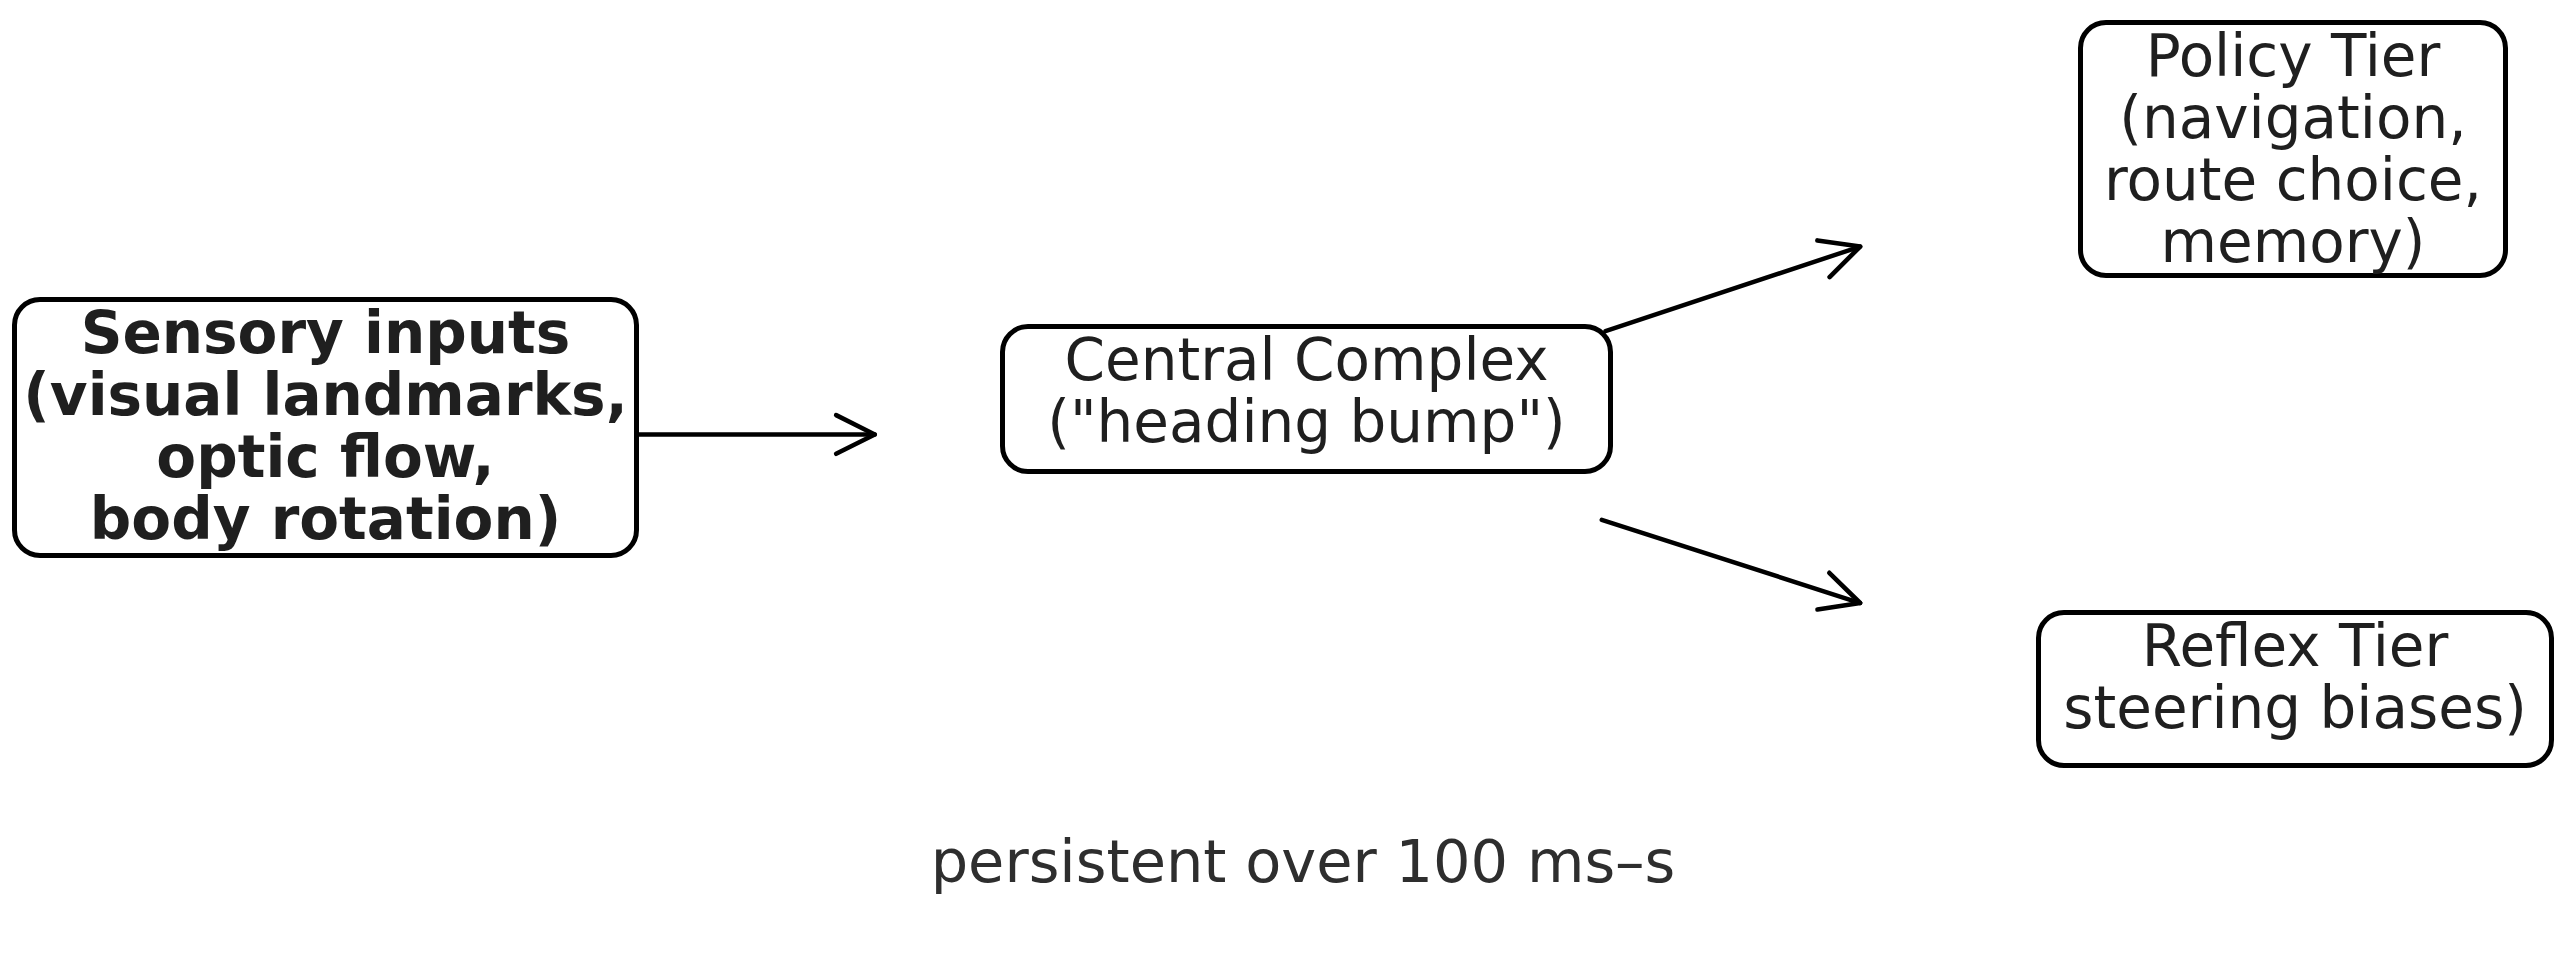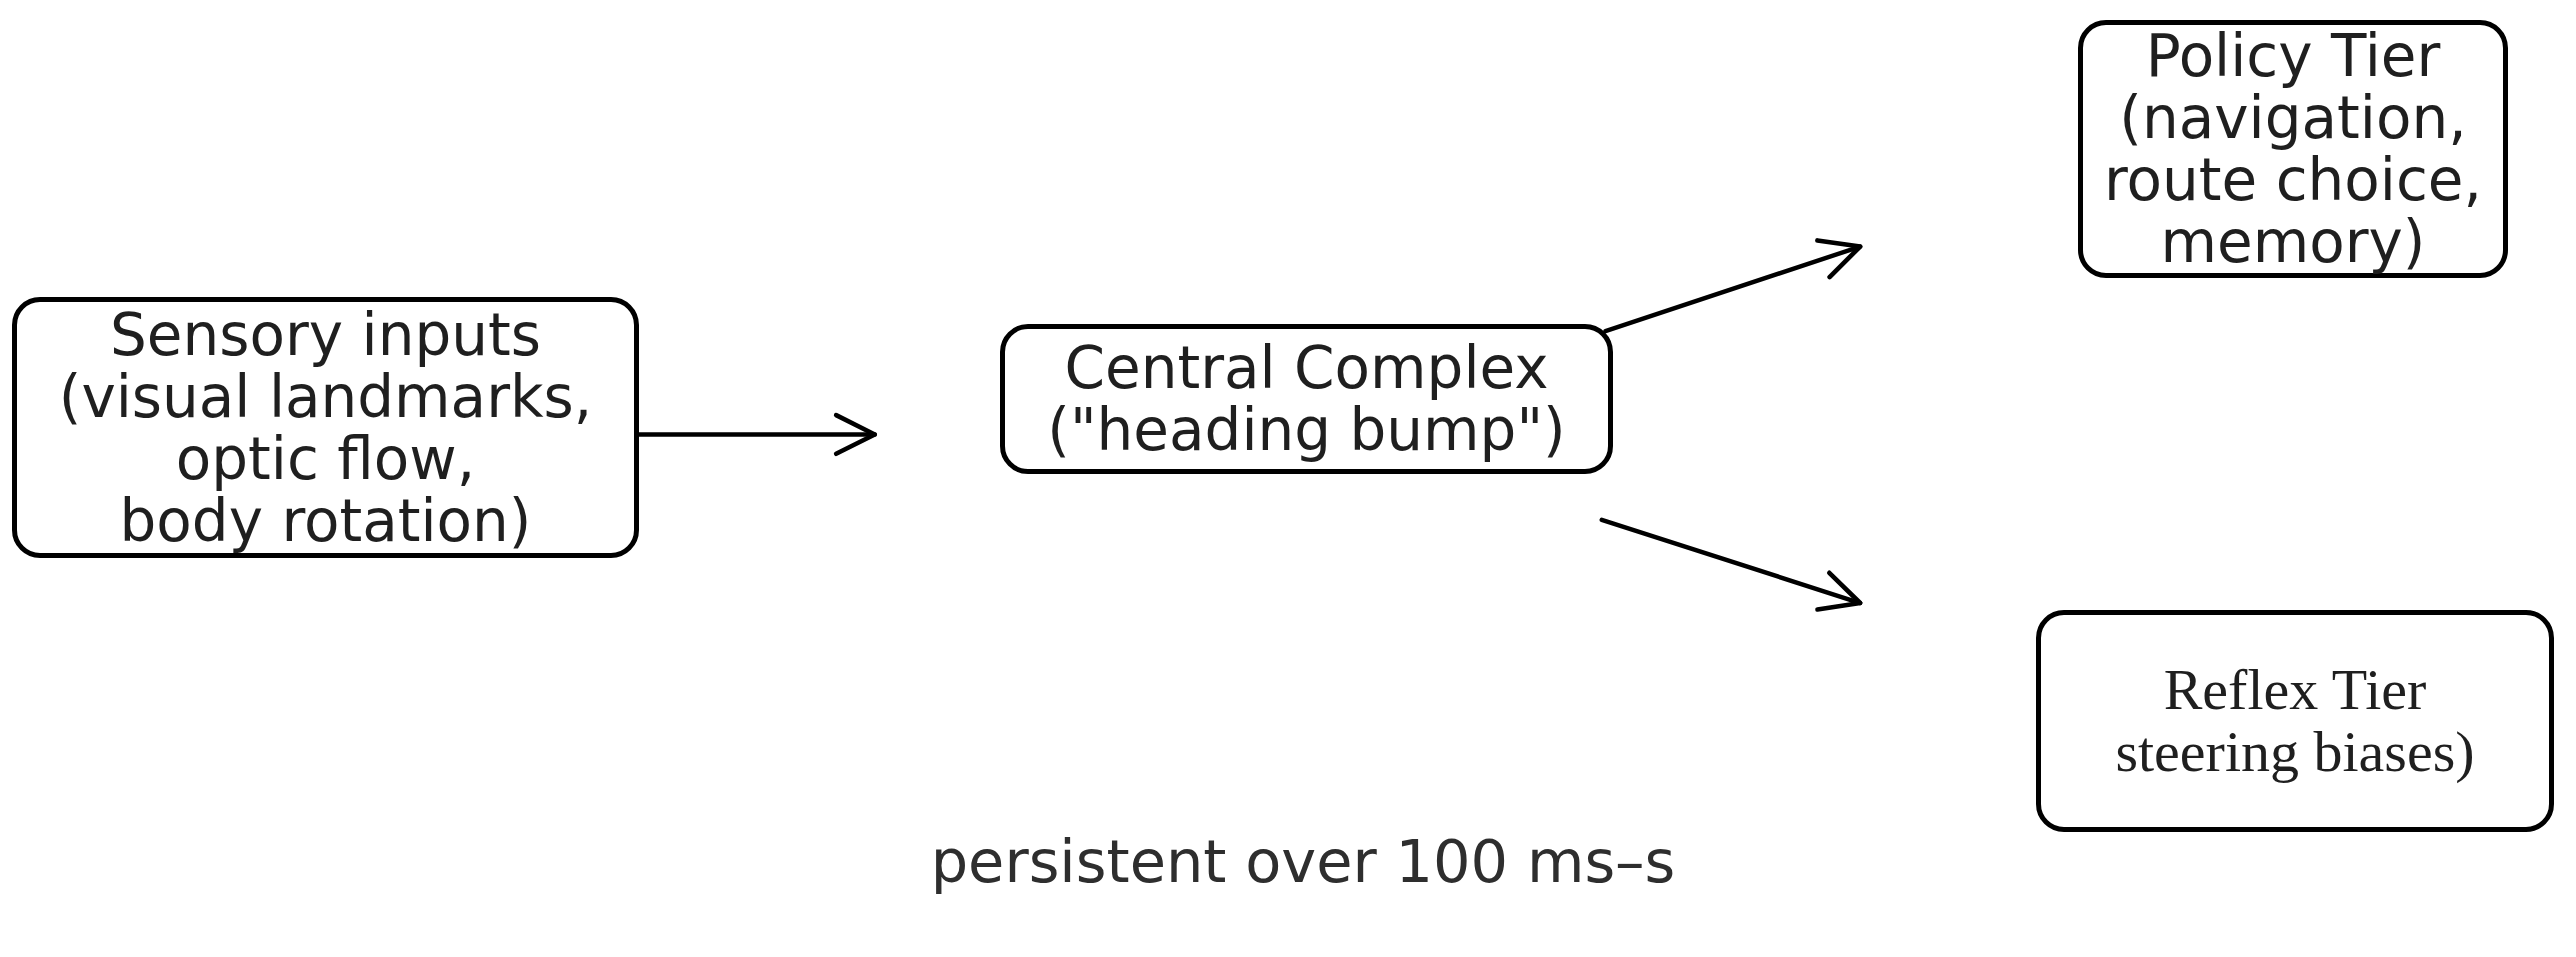--- a/index.html
+++ b/index.html
@@ -18,31 +18,30 @@
   }
   .node {
     position: absolute;
     box-sizing: border-box;
     background: #ffffff;
     border: 5.2px solid #000000;
     border-radius: 28px;
     display: flex;
     flex-direction: column;
     align-items: center;
-    justify-content: center;
     text-align: center;
     font-size: 58px;
     line-height: 62px;
     white-space: nowrap;
   }
   .node span { display: block; }
-  #node-sensory { left: 12px;   top: 297px; width: 627px; height: 261px; }
+  #node-sensory { left: 12px;   top: 297px; width: 627px; height: 261px; font-weight: bold; }
   #node-central { left: 1000px; top: 324px; width: 613px; height: 150px; }
   #node-policy  { left: 2078px; top: 20px;  width: 430px; height: 258px; }
-  #node-reflex  { left: 2036px; top: 610px; width: 518px; height: 222px; font-family: Liberation Serif, serif; }
+  #node-reflex  { left: 2036px; top: 610px; width: 518px; height: 158px; }
   #edge-layer {
     position: absolute;
     left: 0; top: 0;
     width: 2576px;
     height: 958px;
     pointer-events: none;
   }
   #caption {
     position: absolute;
     left: 783px;

